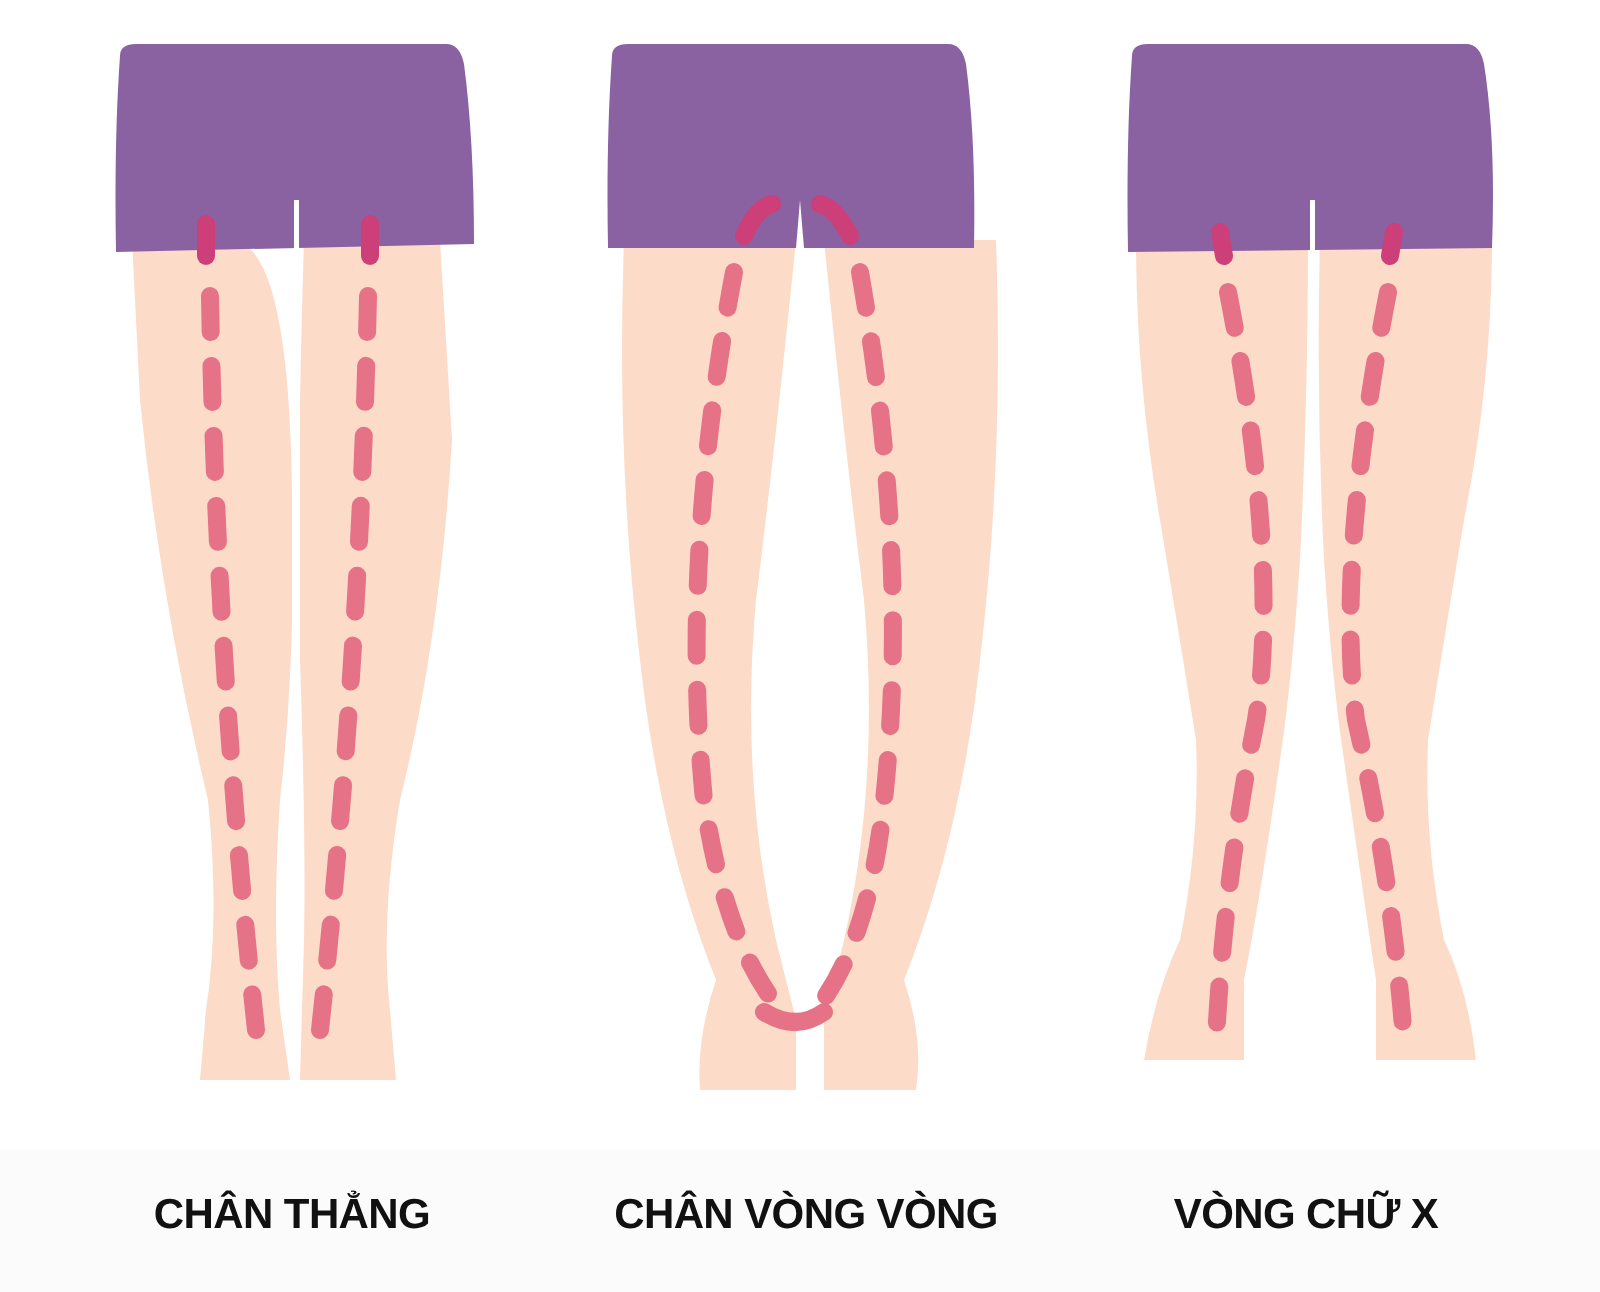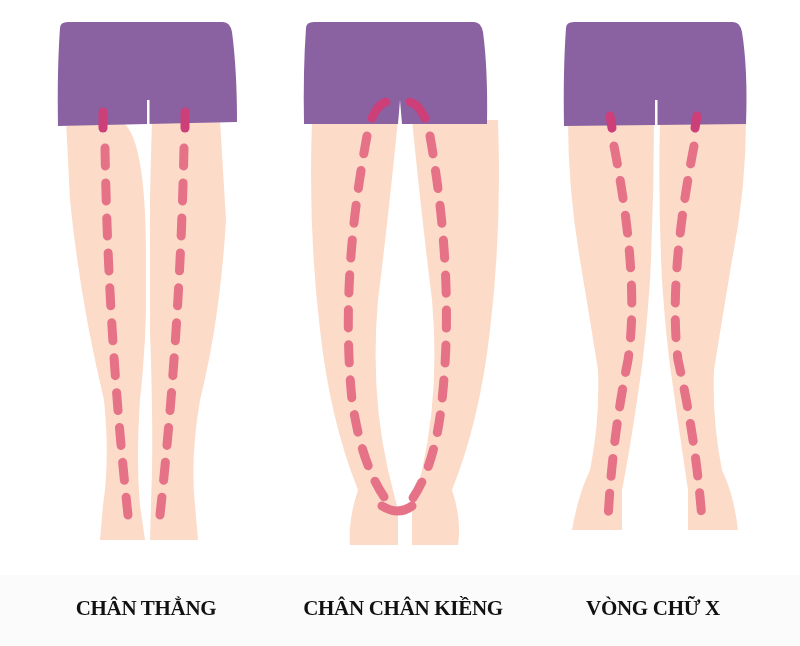--- a/index.html
+++ b/index.html
@@ -13,21 +13,20 @@
     .panel { position: absolute; top: 0; height: 575px; }
     .caption-band {
       position: absolute; left: 0; top: 575px; width: 800px; height: 71px;
       background: #fbfbfb;
     }
     .caption {
       position: absolute; top: 596px;
       font-weight: bold; font-size: 21px; color: #111111;
       white-space: nowrap; transform: translateX(-50%);
       letter-spacing: -0.3px;
-      font-family: Liberation Serif, serif;
     }
   </style>
 </head>
 <body>
 
 <div class="figure">
 
   <svg class="panel" style="left:40px;width:240px" viewBox="0 0 240 575">
     <g>
       <path d="M26 120 L75 120 Q105 120 106 250 Q108 330 100 400 Q96 460 100 505 L105 540 L60 540 L63 505 Q70 460 64 400 Q40 300 30 200 Z" fill="#fcdcc9"></path>
@@ -71,14 +70,14 @@
       <path d="M60 116 L62 128" stroke="#cc3f78"></path>
       <path d="M147 116 L145 128" stroke="#cc3f78"></path>
       <path d="M64 146 Q90 280 78 360 Q62 440 58 520" stroke="#e57286" stroke-dasharray="18 17"></path>
       <path d="M144 146 Q118 280 128 360 Q146 440 152 520" stroke="#e57286" stroke-dasharray="18 17"></path>
     </g>
   </svg>
 </div>
 
 <div class="caption-band"></div>
 <div class="caption" style="left:146px">CHÂN THẲNG</div>
-<div class="caption" style="left:403px">CHÂN CHÂN KIỀNG</div>
+<div class="caption" style="left:403px">CHÂN VÒNG VÒNG</div>
 <div class="caption" style="left:653px">VÒNG CHỮ X</div>
 
 </body></html>

